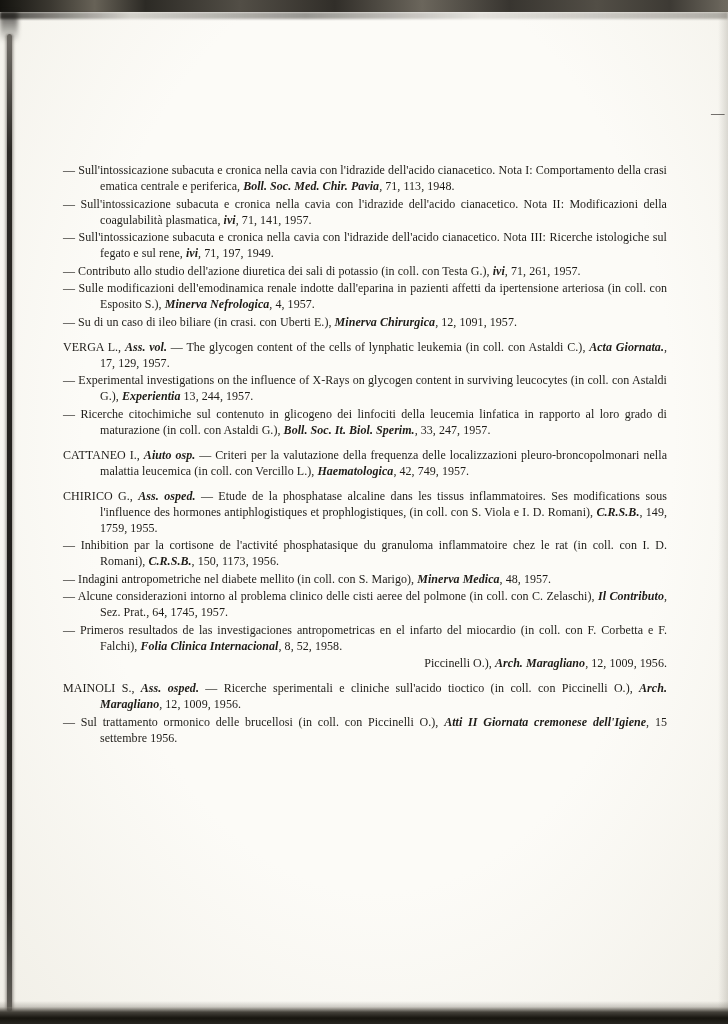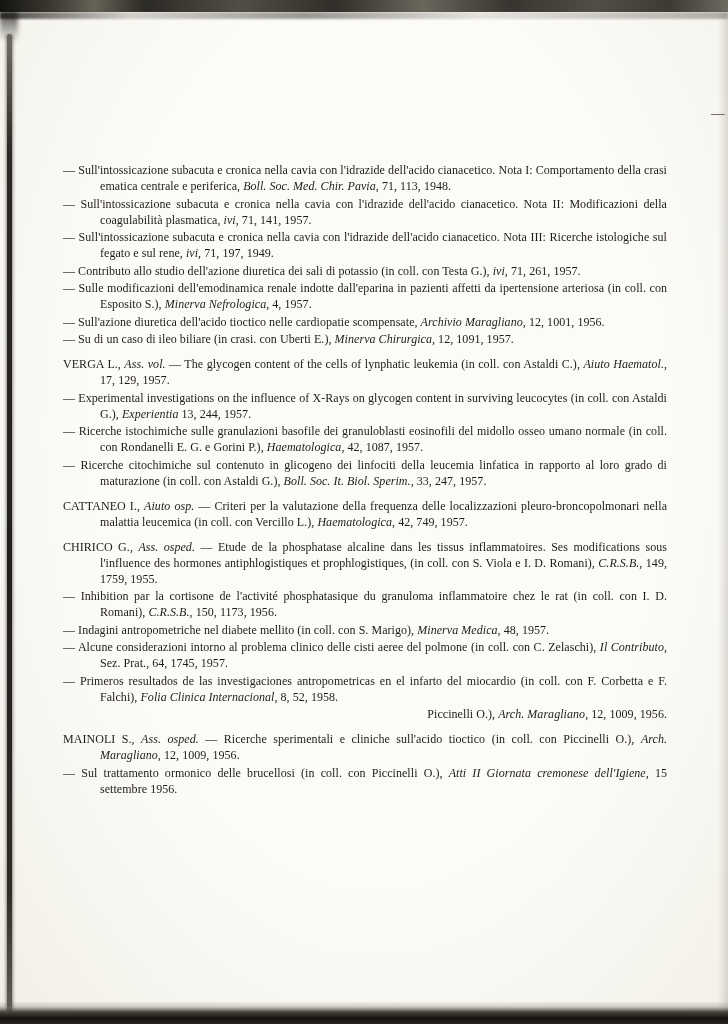--- a/index.html
+++ b/index.html
@@ -54,21 +54,21 @@
     position: absolute; left: 63px; top: 162px; width: 604px;
     color: #1e1c18;
   }
   .entry {
     margin: 0 0 1.5px 0; padding-left: 37px; text-indent: -37px;
     font-size: 12px; line-height: 16px; text-align: justify;
     letter-spacing: 0.05px;
   }
   .entry.g { margin-top: 9px; }
   .entry.cont { text-indent: 0; text-align: right; }
-  .it { font-style: italic; }
+  .it { font-style: italic; font-weight: bold; }
 </style>
 </head>
 <body>
 
 <div class="page">
   <div class="scan-top"></div>
   <div class="scan-corner"></div>
   <div class="scan-left"></div>
   <div class="scan-right"></div>
   <div class="scan-bottom"></div>
@@ -78,25 +78,23 @@
     <span class="num">171</span>
     <span>—</span>
   </div>
 
   <div class="bib">
       <p class="entry"><span>— Sull'intossicazione subacuta e cronica nella cavia con l'idrazide dell'acido cianacetico. Nota I: Comportamento della crasi ematica centrale e periferica, </span><span class="it">Boll. Soc. Med. Chir. Pavia</span><span>, 71, 113, 1948.</span></p>
       <p class="entry"><span>— Sull'intossicazione subacuta e cronica nella cavia con l'idrazide dell'acido cianacetico. Nota II: Modificazioni della coagulabilità plasmatica, </span><span class="it">ivi</span><span>, 71, 141, 1957.</span></p>
       <p class="entry"><span>— Sull'intossicazione subacuta e cronica nella cavia con l'idrazide dell'acido cianacetico. Nota III: Ricerche istologiche sul fegato e sul rene, </span><span class="it">ivi</span><span>, 71, 197, 1949.</span></p>
       <p class="entry"><span>— Contributo allo studio dell'azione diuretica dei sali di potassio (in coll. con Testa G.), </span><span class="it">ivi</span><span>, 71, 261, 1957.</span></p>
       <p class="entry"><span>— Sulle modificazioni dell'emodinamica renale indotte dall'eparina in pazienti affetti da ipertensione arteriosa (in coll. con Esposito S.), </span><span class="it">Minerva Nefrologica</span><span>, 4, 1957.</span></p>
-      <p class="entry"><span>— Sull'azione diuretica dell'acido tioctico nelle cardiopatie scompensate, </span><span class="it">Archivio Maragliano</span><span>, 12, 1001, 1956.</span></p>
       <p class="entry"><span>— Su di un caso di ileo biliare (in crasi. con Uberti E.), </span><span class="it">Minerva Chirurgica</span><span>, 12, 1091, 1957.</span></p>
-      <p class="entry g"><span>VERGA L., </span><span class="it">Ass. vol.</span><span> — The glycogen content of the cells of lynphatic leukemia (in coll. con Astaldi C.), </span><span class="it">Aiuto Haematol.</span><span>, 17, 129, 1957.</span></p>
+      <p class="entry g"><span>VERGA L., </span><span class="it">Ass. vol.</span><span> — The glycogen content of the cells of lynphatic leukemia (in coll. con Astaldi C.), </span><span class="it">Acta Giornata.</span><span>, 17, 129, 1957.</span></p>
       <p class="entry"><span>— Experimental investigations on the influence of X-Rays on glycogen content in surviving leucocytes (in coll. con Astaldi G.), </span><span class="it">Experientia</span><span> 13, 244, 1957.</span></p>
-      <p class="entry"><span>— Ricerche istochimiche sulle granulazioni basofile dei granuloblasti eosinofili del midollo osseo umano normale (in coll. con Rondanelli E. G. e Gorini P.), </span><span class="it">Haematologica</span><span>, 42, 1087, 1957.</span></p>
       <p class="entry"><span>— Ricerche citochimiche sul contenuto in glicogeno dei linfociti della leucemia linfatica in rapporto al loro grado di maturazione (in coll. con Astaldi G.), </span><span class="it">Boll. Soc. It. Biol. Sperim.</span><span>, 33, 247, 1957.</span></p>
       <p class="entry g"><span>CATTANEO I., </span><span class="it">Aiuto osp.</span><span> — Criteri per la valutazione della frequenza delle localizzazioni pleuro-broncopolmonari nella malattia leucemica (in coll. con Vercillo L.), </span><span class="it">Haematologica</span><span>, 42, 749, 1957.</span></p>
       <p class="entry g"><span>CHIRICO G., </span><span class="it">Ass. osped.</span><span> — Etude de la phosphatase alcaline dans les tissus inflammatoires. Ses modifications sous l'influence des hormones antiphlogistiques et prophlogistiques, (in coll. con S. Viola e I. D. Romani), </span><span class="it">C.R.S.B.</span><span>, 149, 1759, 1955.</span></p>
       <p class="entry"><span>— Inhibition par la cortisone de l'activité phosphatasique du granuloma inflammatoire chez le rat (in coll. con I. D. Romani), </span><span class="it">C.R.S.B.</span><span>, 150, 1173, 1956.</span></p>
       <p class="entry"><span>— Indagini antropometriche nel diabete mellito (in coll. con S. Marigo), </span><span class="it">Minerva Medica</span><span>, 48, 1957.</span></p>
       <p class="entry"><span>— Alcune considerazioni intorno al problema clinico delle cisti aeree del polmone (in coll. con C. Zelaschi), </span><span class="it">Il Contributo</span><span>, Sez. Prat., 64, 1745, 1957.</span></p>
       <p class="entry"><span>— Primeros resultados de las investigaciones antropometricas en el infarto del miocardio (in coll. con F. Corbetta e F. Falchi), </span><span class="it">Folia Clinica Internacional</span><span>, 8, 52, 1958.</span></p>
       <p class="entry cont"><span>Piccinelli O.), </span><span class="it">Arch. Maragliano</span><span>, 12, 1009, 1956.</span></p>
       <p class="entry g"><span>MAINOLI S., </span><span class="it">Ass. osped.</span><span> — Ricerche sperimentali e cliniche sull'acido tioctico (in coll. con Piccinelli O.), </span><span class="it">Arch. Maragliano</span><span>, 12, 1009, 1956.</span></p>
       <p class="entry"><span>— Sul trattamento ormonico delle brucellosi (in coll. con Piccinelli O.), </span><span class="it">Atti II Giornata cremonese dell'Igiene</span><span>, 15 settembre 1956.</span></p>

